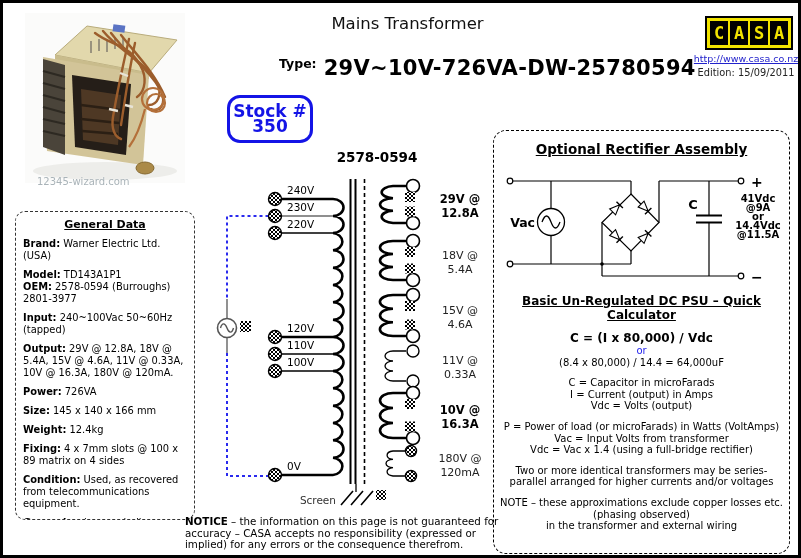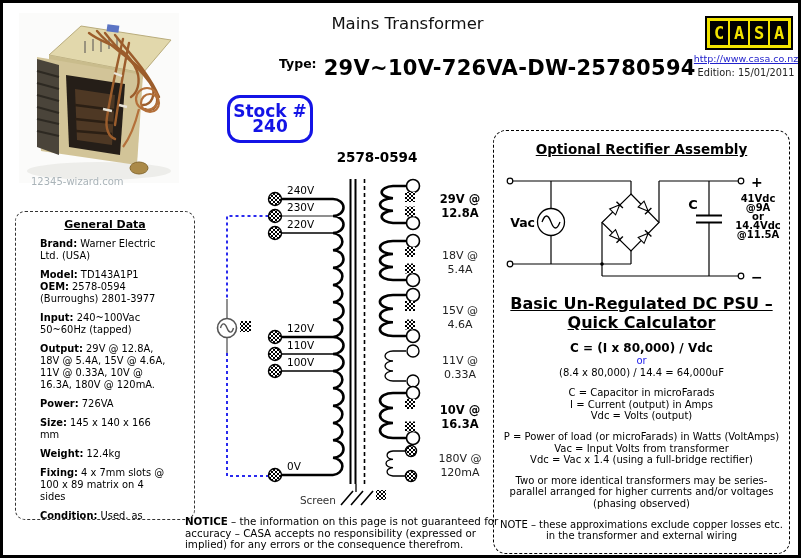--- a/index.html
+++ b/index.html
@@ -16,69 +16,69 @@
              text-align:center;color:#1414e6;font-weight:bold;font-size:17px;line-height:15px;}
   
   .logo{left:702px;top:13px;width:88px;height:34px;background:#f2e400;border:2px solid #000;
         box-sizing:border-box;display:flex;align-items:center;justify-content:center;gap:2px;padding:2px;}
   .logo .cell{width:18px;height:24px;background:#000;color:#f2e400;font-family:"DejaVu Sans Mono",monospace;
         font-weight:bold;font-size:17px;line-height:24px;text-align:center;}
   .site-link{left:690px;top:50px;width:106px;text-align:center;font-size:9.5px;color:#2222cc;
              text-decoration:underline;white-space:nowrap;}
   .edition{left:690px;top:64px;width:106px;text-align:center;font-size:9.8px;color:#222;white-space:nowrap;}
   
-  .photo{left:16px;top:10px;width:160px;height:170px;}
+  .photo{left:22px;top:10px;width:160px;height:170px;}
   .watermark{left:12px;top:163px;font-size:10px;color:#a9b3b8;text-shadow:0 0 2px #fff;}
   
   .gd-box{left:12px;top:208px;width:180px;height:309px;border:1.4px dashed #333;border-radius:10px;
-          box-sizing:border-box;padding:5px 24px;font-size:9.9px;line-height:12px;overflow:hidden;}
+          box-sizing:border-box;padding:5px 7px;font-size:9.9px;line-height:12px;overflow:hidden;}
   .gd-title{text-align:center;font-weight:bold;text-decoration:underline;font-size:11px;margin:2px 0 7px 0;}
   .gd-box p{margin:0 0 7px 0;}
   .gd-box b{font-weight:bold;}
   
   .sch-title{left:294px;top:146px;width:160px;text-align:center;font-weight:bold;font-size:13.5px;}
   .sch-svg{left:195px;top:145px;}
   
   .notice{left:182px;top:513px;width:330px;text-align:left;font-size:10.3px;line-height:11.6px;white-space:nowrap;}
   
   .rpanel{left:490px;top:127px;width:297px;height:424px;border:1.5px dashed #000;border-radius:13px;
           box-sizing:border-box;text-align:center;overflow:hidden;}
   .rp-title{font-size:13.5px;font-weight:bold;text-decoration:underline;margin-top:10px;}
-  .calc-title{font-size:16px;font-weight:bold;text-decoration:underline;margin-top:3px;}
+  .calc-title{font-size:12px;font-weight:bold;text-decoration:underline;margin-top:3px;}
   .calc-formula{font-size:12px;font-weight:bold;margin-top:9px;}
   .rp-line{font-size:10px;line-height:11.6px;white-space:nowrap;}
   .mt{margin-top:9px;}
   .blue{color:#2222ee;}
   svg text{font-family:"DejaVu Sans",sans-serif;}
 </style>
 </head>
 <body>
 
 <div class="page">
 
   <div class="abs main-title">Mains Transformer</div>
 
   <div class="abs type-row">
     <span class="type-label">Type:</span>
     <span class="type-value">29V~10V-726VA-DW-25780594</span>
   </div>
 
   <div class="abs stock-box">
     <div>Stock #</div>
-    <div>240</div>
+    <div>350</div>
   </div>
 
   <div class="abs logo">
     <div class="cell">C</div>
     <div class="cell">A</div>
     <div class="cell">S</div>
     <div class="cell">A</div>
   </div>
   <a class="abs site-link" href="#">http://www.casa.co.nz</a>
-  <div class="abs edition">Edition: 15/01/2011</div>
+  <div class="abs edition">Edition: 15/09/2011</div>
 
   <div class="abs photo">
     <svg width="160" height="170" viewBox="0 0 160 170">
       <rect x="0" y="0" width="160" height="170" fill="#fbfbfa"></rect>
       <ellipse cx="80" cy="158" rx="72" ry="9" fill="#ededea"></ellipse>
 
       <polygon points="30,42 62,13 152,27 124,60" fill="#e2d8ac" stroke="#b9ac7c" stroke-width="1"></polygon>
       <polygon points="30,42 124,60 124,66 30,48" fill="#c9bc8c"></polygon>
 
       <polygon points="18,44 124,62 118,152 22,138" fill="#d2c498"></polygon>
@@ -323,19 +323,19 @@
     <div class="rp-line mt">C = Capacitor in microFarads</div>
     <div class="rp-line">I = Current (output) in Amps</div>
     <div class="rp-line">Vdc = Volts (output)</div>
 
     <div class="rp-line mt">P = Power of load (or microFarads) in Watts (VoltAmps)</div>
     <div class="rp-line">Vac = Input Volts from transformer</div>
     <div class="rp-line">Vdc = Vac x 1.4 (using a full-bridge rectifier)</div>
 
     <div class="rp-line mt">Two or more identical transformers may be series-</div>
     <div class="rp-line">parallel arranged for higher currents and/or voltages</div>
+    <div class="rp-line mt">NOTE – these approximations exclude copper losses etc.</div>
+
     <div class="rp-line">(phasing observed)</div>
-
-    <div class="rp-line mt">NOTE – these approximations exclude copper losses etc.</div>
     <div class="rp-line">in the transformer and external wiring</div>
   </div>
 
 </div>
 
 </body></html>

